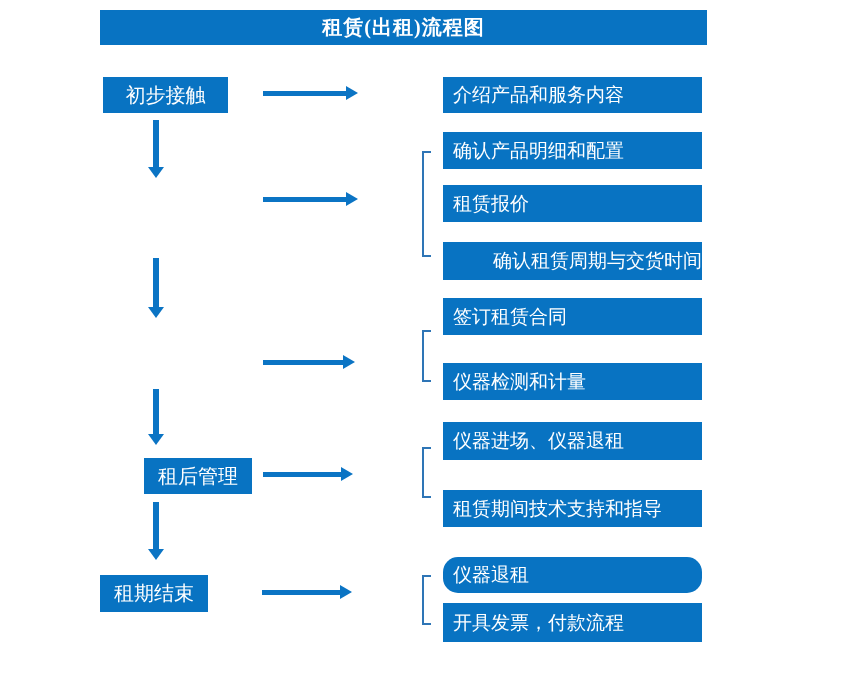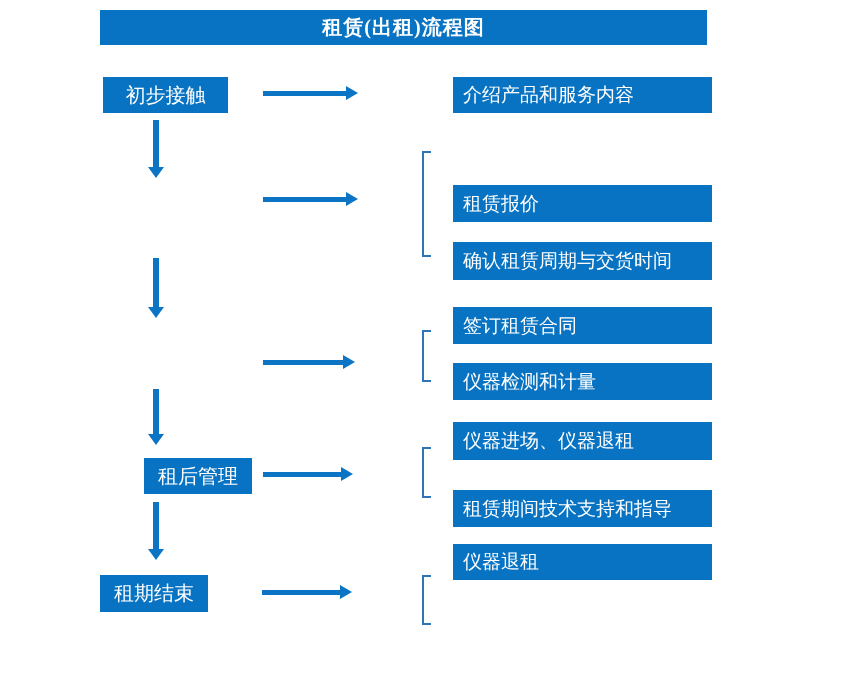--- a/index.html
+++ b/index.html
@@ -25,21 +25,21 @@
   .box {
     position: absolute;
     background: #0873C2;
     color: #ffffff;
     font-weight: normal;
     font-size: 20px;
     box-sizing: border-box;
     white-space: nowrap;
   }
   .stage { text-align: center; }
-  .detail { text-align: left; padding-left: 10px; font-size: 19px; margin-left: 10px; }
+  .detail { text-align: left; padding-left: 10px; font-size: 19px; }
 
   
   .harrow { position: absolute; height: 14px; }
   .harrow .shaft {
     position: absolute; left: 0; right: 10px; top: 5px; height: 5px;
     background: #0B74C4;
   }
   .harrow .head {
     position: absolute; right: 0; top: 0;
     width: 0; height: 0;
@@ -122,24 +122,26 @@
     <div class="head"></div>
   </div>
 
   <div class="bracket" style="top:151px; height:106px;"></div>
   <div class="bracket" style="top:330px; height:52px;"></div>
   <div class="bracket" style="top:447px; height:51px;"></div>
   <div class="bracket" style="top:575px; height:50px;"></div>
 
   <div class="box detail" style="left:443px; top:77px;  width:259px; height:36px; line-height:36px;">介绍产品和服务内容</div>
 
+  <div class="box detail" style="left:443px; top:132px; width:259px; height:37px; line-height:37px;">确认产品明细和配置</div>
   <div class="box detail" style="left:443px; top:185px; width:259px; height:37px; line-height:37px;">租赁报价</div>
-  <div class="box detail" style="left:443px; top:242px; width:259px; height:38px; line-height:38px;">确认租赁周期与交货时间</div>
+  <div class="box detail" style="left:443px; top:242px; width:259px; height:38px; line-height:38px;text-align:right;">确认租赁周期与交货时间</div>
 
-  <div class="box detail" style="left:443px; top:307px; width:259px; height:37px; line-height:37px;">签订租赁合同</div>
+  <div class="box detail" style="left:443px; top:298px; width:259px; height:37px; line-height:37px;">签订租赁合同</div>
   <div class="box detail" style="left:443px; top:363px; width:259px; height:37px; line-height:37px;">仪器检测和计量</div>
 
   <div class="box detail" style="left:443px; top:422px; width:259px; height:38px; line-height:38px;">仪器进场、仪器退租</div>
   <div class="box detail" style="left:443px; top:490px; width:259px; height:37px; line-height:37px;">租赁期间技术支持和指导</div>
 
-  <div class="box detail" style="left:443px; top:544px; width:259px; height:36px; line-height:36px;">仪器退租</div>
+  <div class="box detail" style="left:443px; top:557px; width:259px; height:36px; line-height:36px;border-radius:15px;">仪器退租</div>
+  <div class="box detail" style="left:443px; top:603px; width:259px; height:39px; line-height:39px;">开具发票，付款流程</div>
 
 </div>
 
 </body></html>

